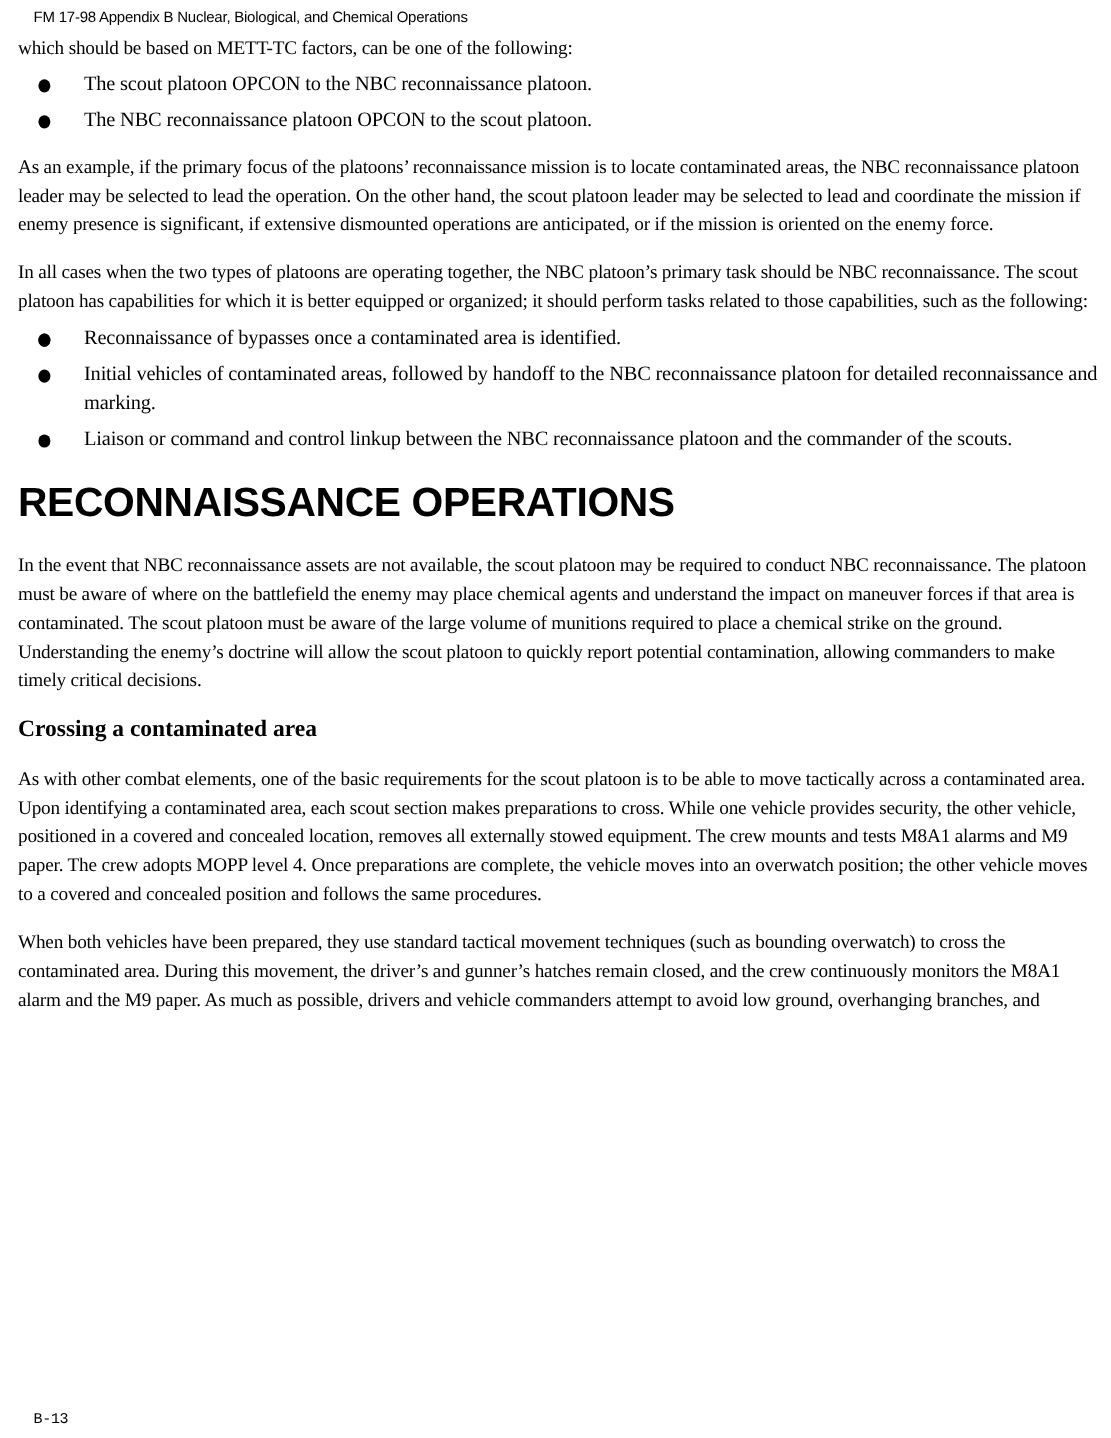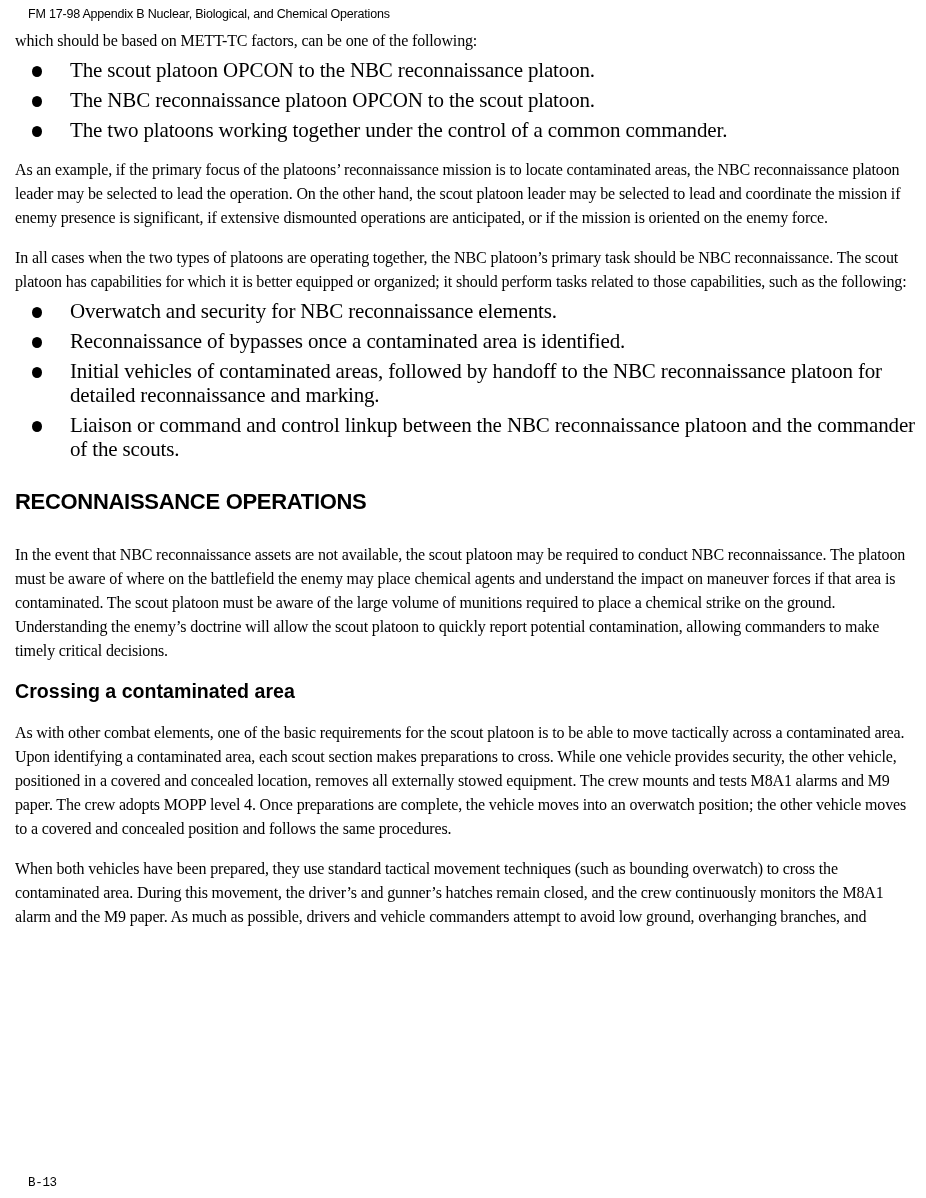--- a/index.html
+++ b/index.html
@@ -45,45 +45,45 @@
     .para { margin-bottom: 16px; }
     .para-tight { margin-bottom: 0; }
     ul.bullets {
       list-style: none;
       margin: 5px 0 16px 0;
       padding: 0;
     }
     ul.bullets li {
       position: relative;
       padding-left: 55px;
-      font-size: 21px;
+      font-size: 17px;
       line-height: 24px;
       letter-spacing: -0.15px;
       margin-bottom: 6px;
     }
     ul.bullets li:last-child { margin-bottom: 0; }
     ul.bullets li .bullet {
       position: absolute;
       left: 17px;
       top: 8px;
       width: 10px;
       height: 11px;
       border-radius: 50%;
       background: #000;
     }
     h2.section-heading {
       font-family: "Liberation Sans", sans-serif;
       font-weight: bold;
-      font-size: 22px;
+      font-size: 34px;
       line-height: 30px;
       letter-spacing: -0.3px;
       margin: 26px 0 26px 0;
     }
     h3.subsection-heading {
-      font-family: Liberation Sans, sans-serif;
+      font-family: Liberation Serif, serif;
       font-weight: bold;
       font-size: 19.6px;
       line-height: 24px;
       margin: 0 0 18px 0;
     }
     .page-number {
       position: absolute;
       left: 28px;
       top: 1175px;
       font-family: Liberation Mono, monospace;
@@ -98,28 +98,27 @@
 <div class="page">
 
   <div class="running-header">FM 17-98 Appendix B Nuclear, Biological, and Chemical Operations</div>
 
   <div class="content">
 
     <p class="para-tight">which should be based on METT-TC factors, can be one of the following:</p>
     <ul class="bullets">
       <li><span class="bullet"></span><span>The scout platoon OPCON to the NBC reconnaissance platoon.</span></li>
       <li><span class="bullet"></span><span>The NBC reconnaissance platoon OPCON to the scout platoon.</span></li>
-      <li><span class="bullet"></span><span>The two platoons working together under the control of a common commander.</span></li>
     </ul>
 
     <p class="para">As an example, if the primary focus of the platoons’ reconnaissance mission is to locate contaminated areas, the NBC reconnaissance platoon leader may be selected to lead the operation. On the other hand, the scout platoon leader may be selected to lead and coordinate the mission if enemy presence is significant, if extensive dismounted operations are anticipated, or if the mission is oriented on the enemy force.</p>
 
     <p class="para-tight">In all cases when the two types of platoons are operating together, the NBC platoon’s primary task should be NBC reconnaissance. The scout platoon has capabilities for which it is better equipped or organized; it should perform tasks related to those capabilities, such as the following:</p>
     <ul class="bullets">
-      <li><span class="bullet"></span><span>Overwatch and security for NBC reconnaissance elements.</span></li>
+      <li><span class="bullet"></span></li>
       <li><span class="bullet"></span><span>Reconnaissance of bypasses once a contaminated area is identified.</span></li>
       <li><span class="bullet"></span><span>Initial vehicles of contaminated areas, followed by handoff to the NBC reconnaissance platoon for detailed reconnaissance and marking.</span></li>
       <li><span class="bullet"></span><span>Liaison or command and control linkup between the NBC reconnaissance platoon and the commander of the scouts.</span></li>
     </ul>
 
     <h2 class="section-heading">RECONNAISSANCE OPERATIONS</h2>
 
     <p class="para">In the event that NBC reconnaissance assets are not available, the scout platoon may be required to conduct NBC reconnaissance. The platoon must be aware of where on the battlefield the enemy may place chemical agents and understand the impact on maneuver forces if that area is contaminated. The scout platoon must be aware of the large volume of munitions required to place a chemical strike on the ground. Understanding the enemy’s doctrine will allow the scout platoon to quickly report potential contamination, allowing commanders to make timely critical decisions.</p>
 
     <h3 class="subsection-heading">Crossing a contaminated area</h3>

